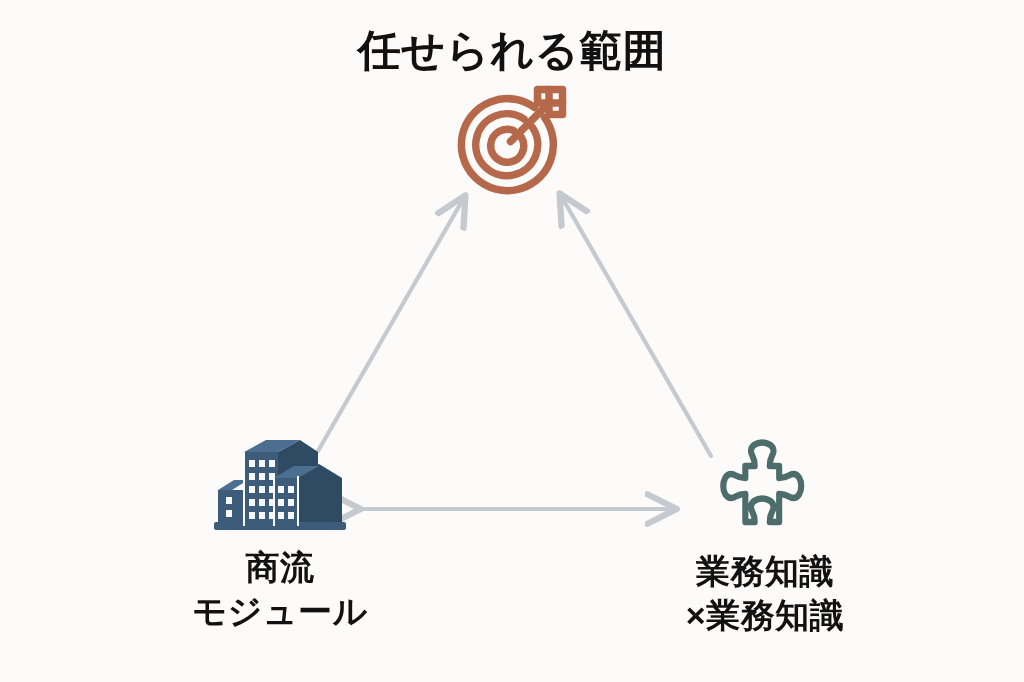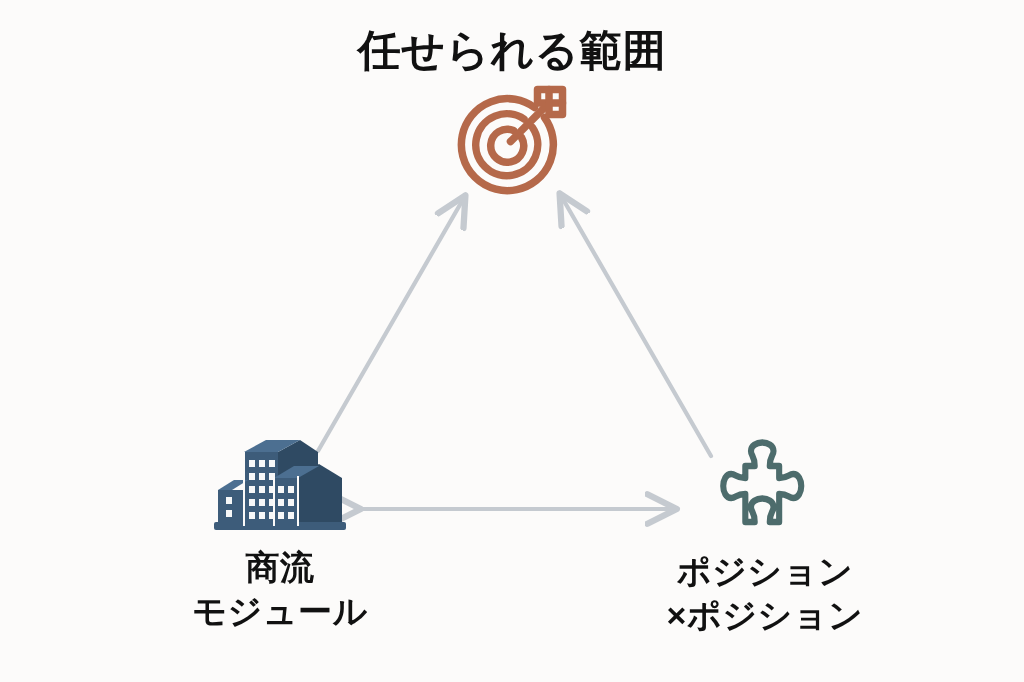--- a/index.html
+++ b/index.html
@@ -224,18 +224,18 @@
           L 28 80
           L 28 52
           C 18 52, 18 56, 13 56
           C 7.5 56, 4.5 50, 4.5 44
           C 4.5 38, 7.5 32, 13 32
           C 18 32, 18 36, 28 36
           Z" fill="none" stroke="#4d6c6c" stroke-width="6.5" stroke-linejoin="round" stroke-linecap="round" transform="translate(6,8) scale(0.94,1.0)"></path>
     </svg>
 
     <div class="node-label">
-      <div>ポジション</div>
-      <div>×ポジション</div>
+      <div>業務知識</div>
+      <div>×業務知識</div>
     </div>
   </div>
 
 </div>
 
 </body></html>

